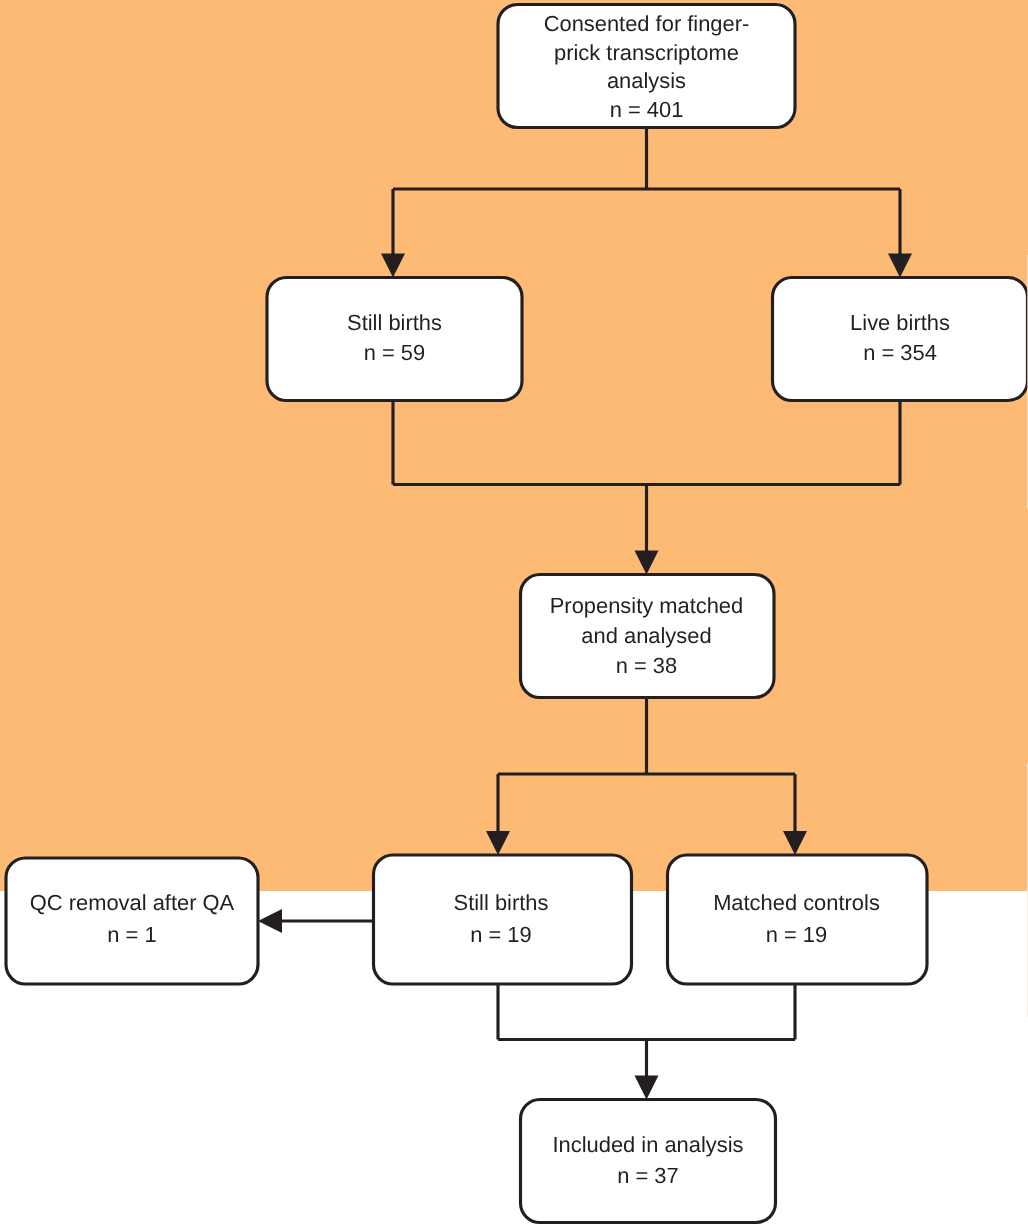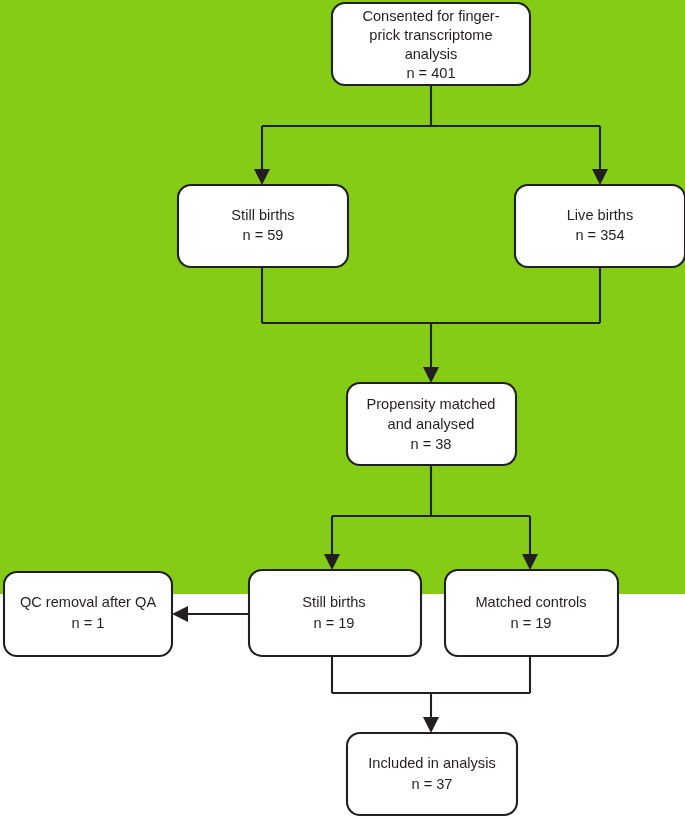--- a/index.html
+++ b/index.html
@@ -10,21 +10,21 @@
   body {
     width: 685px;
     height: 818px;
     font-family: "Liberation Sans", sans-serif;
     overflow: hidden;
   }
   #flowchart-root {
     position: relative;
     width: 685px;
     height: 594px;
-    background: #84cc16;
+    background: #fdba74;
   }
   svg.diagram {
     position: absolute;
     top: 0;
     left: 0;
     width: 685px;
     height: 818px;
     display: block;
   }
   .node-box {

